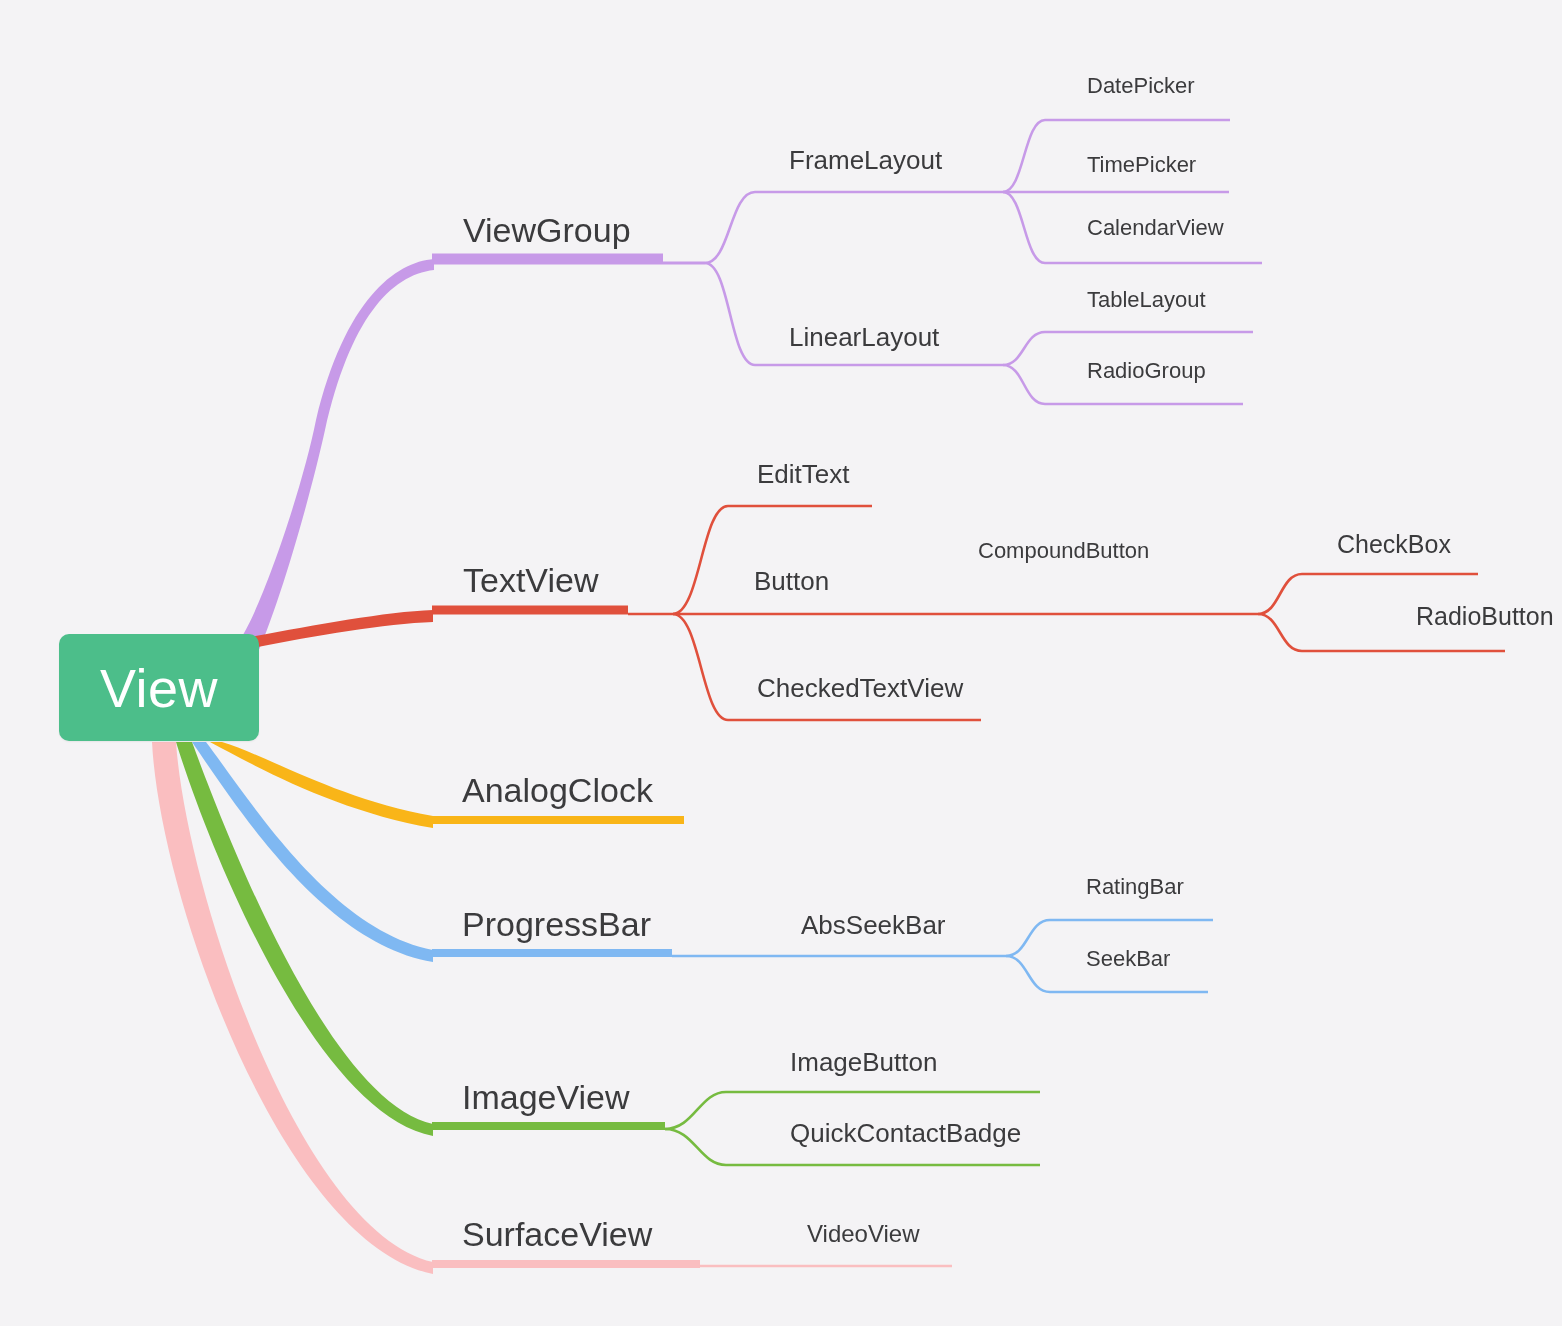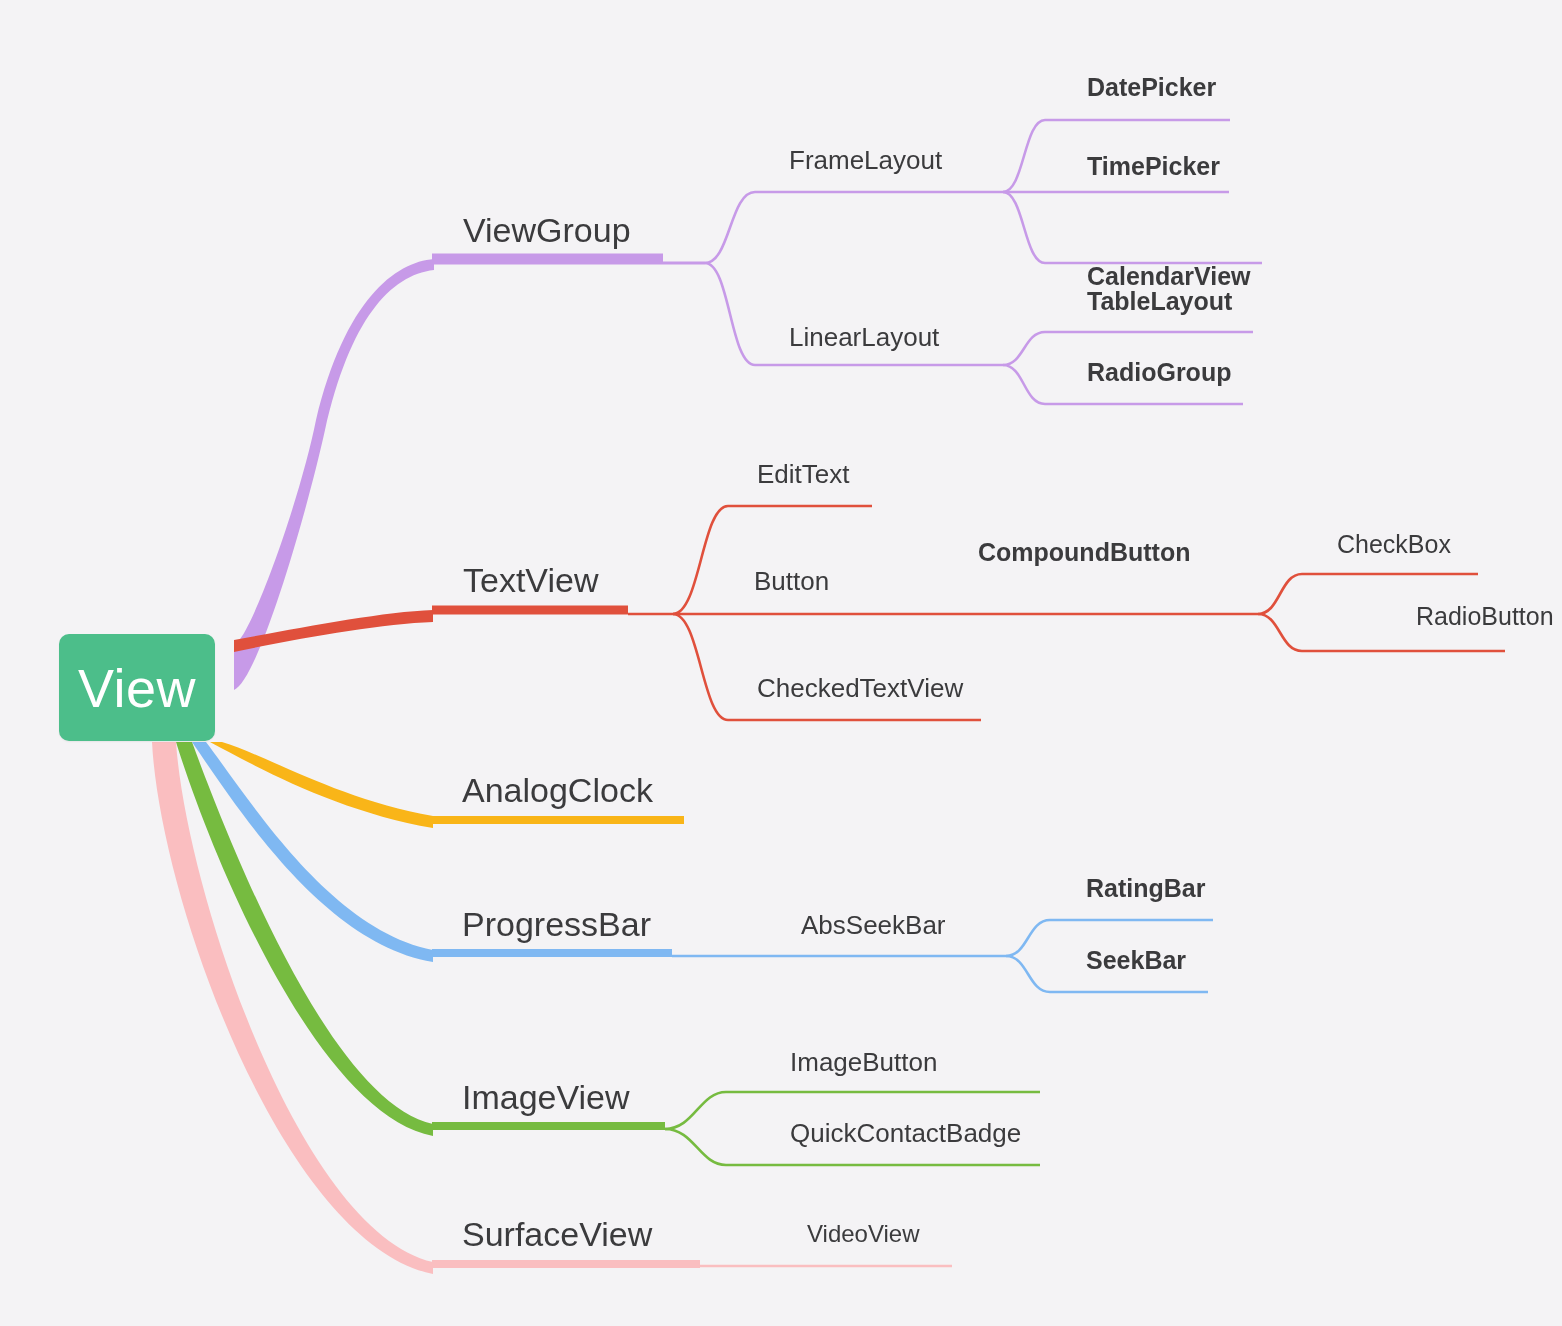--- a/index.html
+++ b/index.html
@@ -35,21 +35,21 @@
     border-radius: 10px;
     display: flex;
     align-items: center;
     justify-content: center;
     font-size: 54px;
     letter-spacing: 0.5px;
     box-shadow: 0 1px 2px rgba(0,0,0,0.06);
   }
   .lvl1 { font-size: 34px; }
   .lvl2 { font-size: 26px; }
-  .lvl3 { font-size: 25px; font-weight: bold; }
+  .lvl3 { font-size: 22px; }
   .lvl4 { font-size: 25px; }
   .small { font-size: 24px; }
 </style>
 </head>
 <body>
 
 <div id="canvas">
 
   <svg id="links" viewBox="0 0 1562 1326" width="1562" height="1326" xmlns="http://www.w3.org/2000/svg">
 
@@ -107,37 +107,37 @@
     <path d="M 665 1129 C 694 1129 700 1092 726 1092 L 1040 1092" stroke="#76bb40" stroke-width="2.6" fill="none"></path>
     <path d="M 665 1129 C 694 1129 700 1165 726 1165 L 1040 1165" stroke="#76bb40" stroke-width="2.6" fill="none"></path>
 
     <path d="M 176 742 C 186 890 300 1232 433 1262
              L 433 1274
              C 284 1244 160 900 152 742 Z" fill="#fabec0"></path>
     <path d="M 432 1264 L 700 1264" stroke="#fabec0" stroke-width="8" fill="none"></path>
     <path d="M 700 1266 L 952 1266" stroke="#fabec0" stroke-width="2.6" fill="none"></path>
   </svg>
 
-  <div class="node node-root" style="left:59px; top:634px; width:156px; height:107px;">
+  <div class="node node-root" style="left:59px; top:634px; width:200px; height:107px;">
     <span>View</span>
   </div>
 
   <div class="node lvl1" style="left:463px; top:213px;">
     <span>ViewGroup</span>
   </div>
   <div class="node lvl2" style="left:789px; top:147px;">
     <span>FrameLayout</span>
   </div>
   <div class="node lvl3" style="left:1087px; top:75px;">
     <span>DatePicker</span>
   </div>
   <div class="node lvl3" style="left:1087px; top:146px;margin-top:8px;">
     <span>TimePicker</span>
   </div>
-  <div class="node lvl3" style="left:1087px; top:217px;margin-top:47px;">
+  <div class="node lvl3" style="left:1087px; top:217px;">
     <span>CalendarView</span>
   </div>
   <div class="node lvl2" style="left:789px; top:324px;">
     <span>LinearLayout</span>
   </div>
   <div class="node lvl3" style="left:1087px; top:289px;">
     <span>TableLayout</span>
   </div>
   <div class="node lvl3" style="left:1087px; top:360px;">
     <span>RadioGroup</span>

